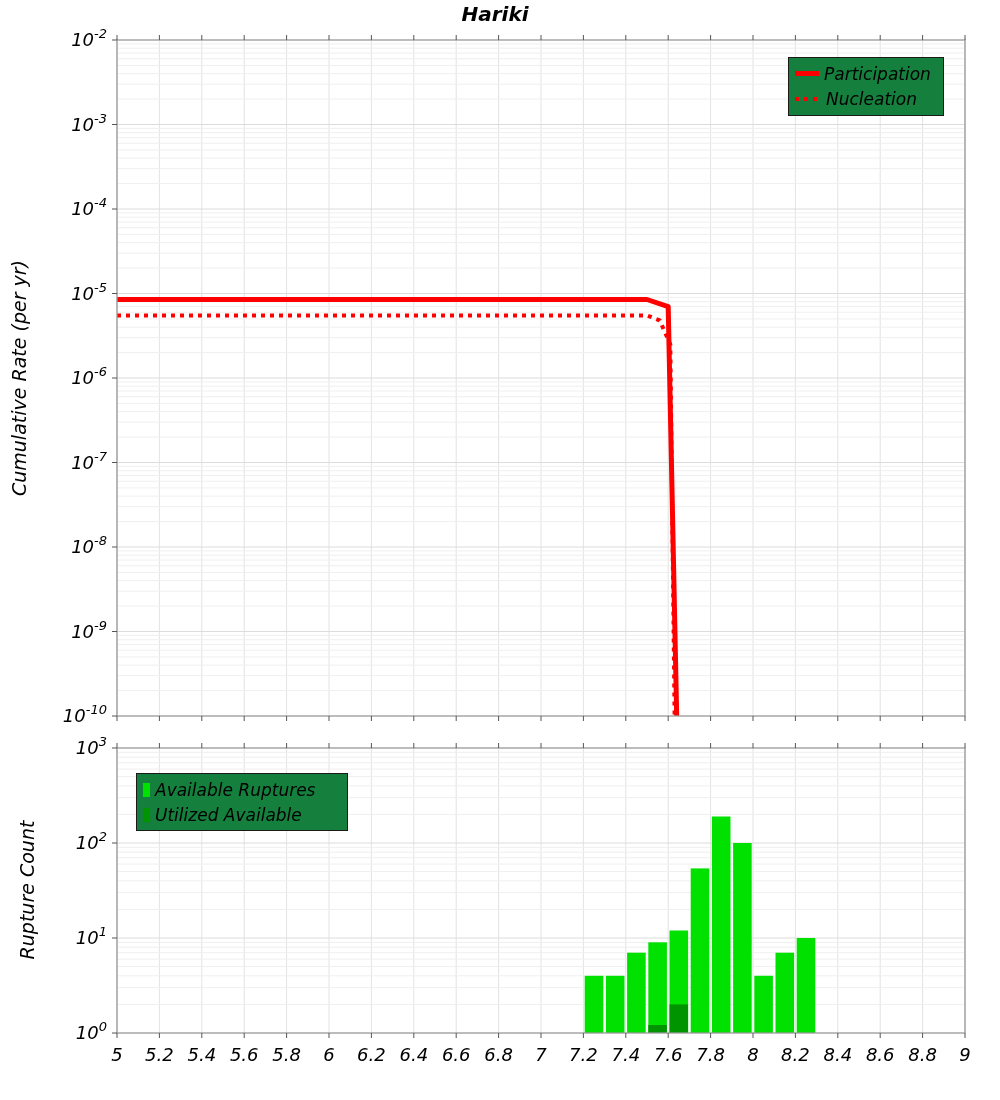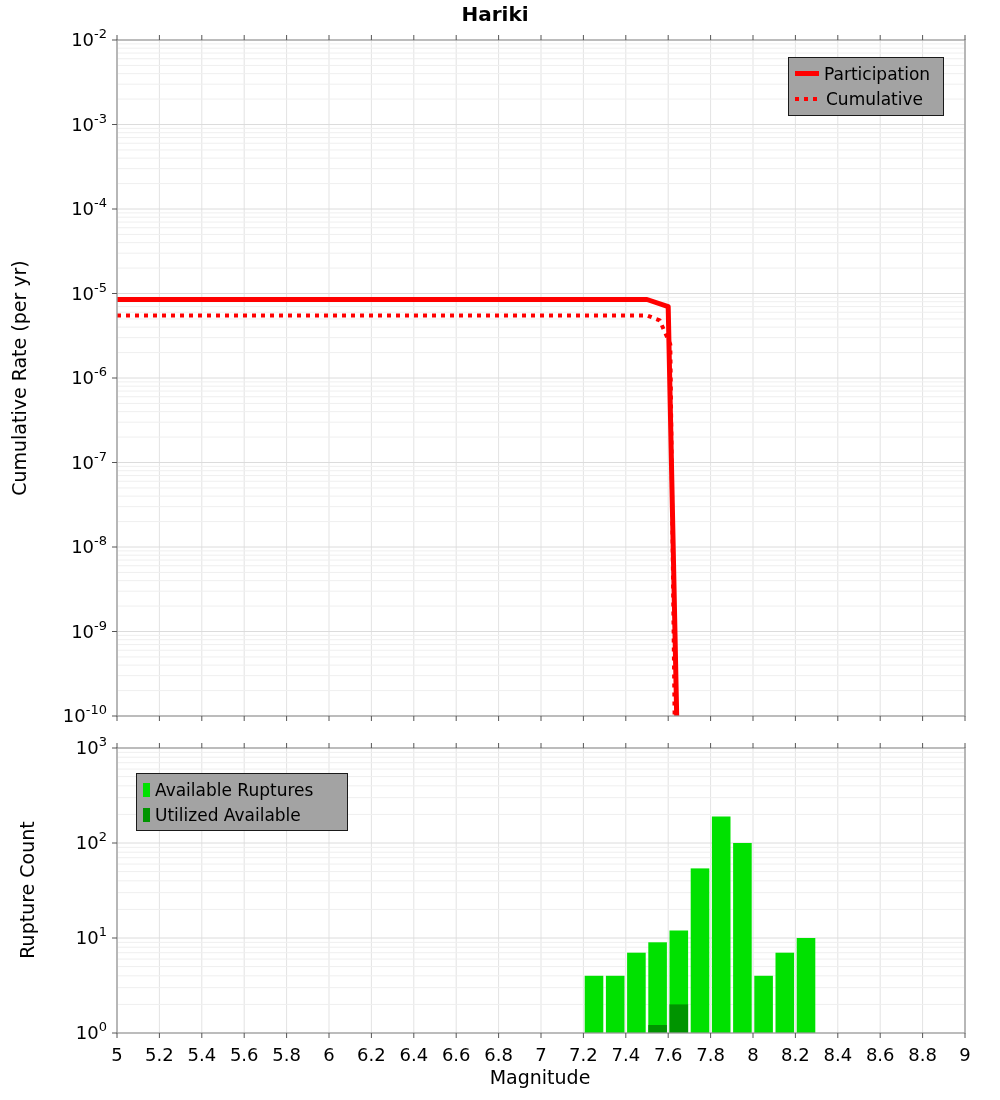--- a/index.html
+++ b/index.html
@@ -1,25 +1,25 @@
 <!DOCTYPE html>
 <html><head>
 <meta charset="utf-8">
 <style>
   html,body{margin:0;padding:0;background:#ffffff;}
   body{font-family:"DejaVu Sans","Liberation Sans",sans-serif;color:#000;}
-  .chart-root{position:relative;width:1000px;height:1100px;background:#fff;overflow:hidden;}
+  .chart-root{position:relative;width:1000px;height:1100px;background:#fff;overflow:hidden;font-style:italic;}
   .chart-title{position:absolute;left:0;top:2px;width:990px;text-align:center;
                font-size:20px;font-weight:bold;}
   .axis-label{position:absolute;font-size:19px;text-align:center;}
   .ylab{transform:rotate(-90deg);}
   .ylab-top{width:400px;height:24px;left:-180px;top:366px;}
   .ylab-bot{width:300px;height:24px;left:-122px;top:878px;}
   .xlab{left:140px;top:1066px;width:800px;}
-  .legend{position:absolute;background:#a3a3a3;border:1.6px solid #1a1a1a;
+  .legend{position:absolute;background:#15803d;border:1.6px solid #1a1a1a;
           display:flex;flex-direction:column;justify-content:center;
           padding:3px 6px;box-sizing:border-box;}
   .legend-top{left:788px;top:57px;width:156px;height:59px;}
   .legend-bot{left:136px;top:753px;width:212px;height:58px;margin-top:20px;}
   .legend-row{display:flex;align-items:center;gap:5px;height:26px;font-size:17px;white-space:nowrap;}
   .sw-line{width:24px;height:5px;background:#ff0000;flex:0 0 auto;}
   .sw-dotted{width:26px;height:4px;flex:0 0 auto;
      background:repeating-linear-gradient(90deg,#ff0000 0 4px,transparent 4px 9px);}
   .sw-sq{width:7px;height:14px;flex:0 0 auto;}
   svg text{font-family:"DejaVu Sans","Liberation Sans",sans-serif;}
@@ -28,21 +28,20 @@
 <body>
 
 <div class="chart-root">
 
   <div class="chart-title">Hariki</div>
 
   <div class="axis-label ylab ylab-top">Cumulative Rate (per yr)</div>
 
   <div class="axis-label ylab ylab-bot">Rupture Count</div>
 
-  <div class="axis-label xlab">Magnitude</div>
 
   <svg id="plot-svg" width="1000" height="1100">
       <g>
         <rect x="117" y="40" width="848" height="676" fill="#ffffff"></rect>
         <line x1="117" y1="40" x2="117" y2="716" stroke="#e3e3e3" stroke-width="1"></line>
         <line x1="159.40000000000003" y1="40" x2="159.40000000000003" y2="716" stroke="#e3e3e3" stroke-width="1"></line>
         <line x1="201.80000000000007" y1="40" x2="201.80000000000007" y2="716" stroke="#e3e3e3" stroke-width="1"></line>
         <line x1="244.2000000000001" y1="40" x2="244.2000000000001" y2="716" stroke="#e3e3e3" stroke-width="1"></line>
         <line x1="286.60000000000014" y1="40" x2="286.60000000000014" y2="716" stroke="#e3e3e3" stroke-width="1"></line>
         <line x1="329.0000000000002" y1="40" x2="329.0000000000002" y2="716" stroke="#e3e3e3" stroke-width="1"></line>
@@ -343,21 +342,21 @@
       <text x="965.0" y="1061" text-anchor="middle" font-size="18" fill="#000">9</text>
     </svg>
 
   <div class="legend legend-top">
     <div class="legend-row">
       <span class="sw-line"></span>
       <span>Participation</span>
     </div>
     <div class="legend-row">
       <span class="sw-dotted"></span>
-      <span>Cumulative</span>
+      <span>Nucleation</span>
     </div>
   </div>
 
   <div class="legend legend-bot">
     <div class="legend-row">
       <span class="sw-sq" id="sw-available" style="background: rgb(0, 225, 0);"></span>
       <span>Available Ruptures</span>
     </div>
     <div class="legend-row">
       <span class="sw-sq" id="sw-utilized" style="background: rgb(0, 148, 0);"></span>

